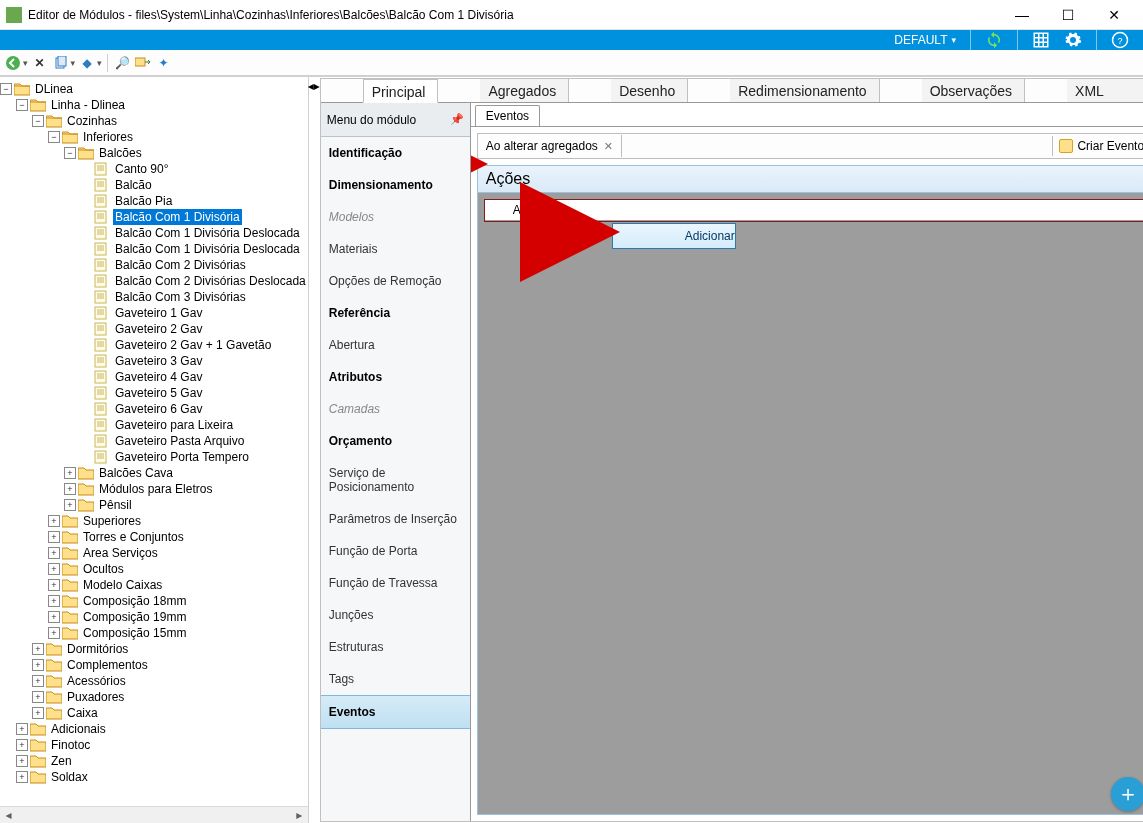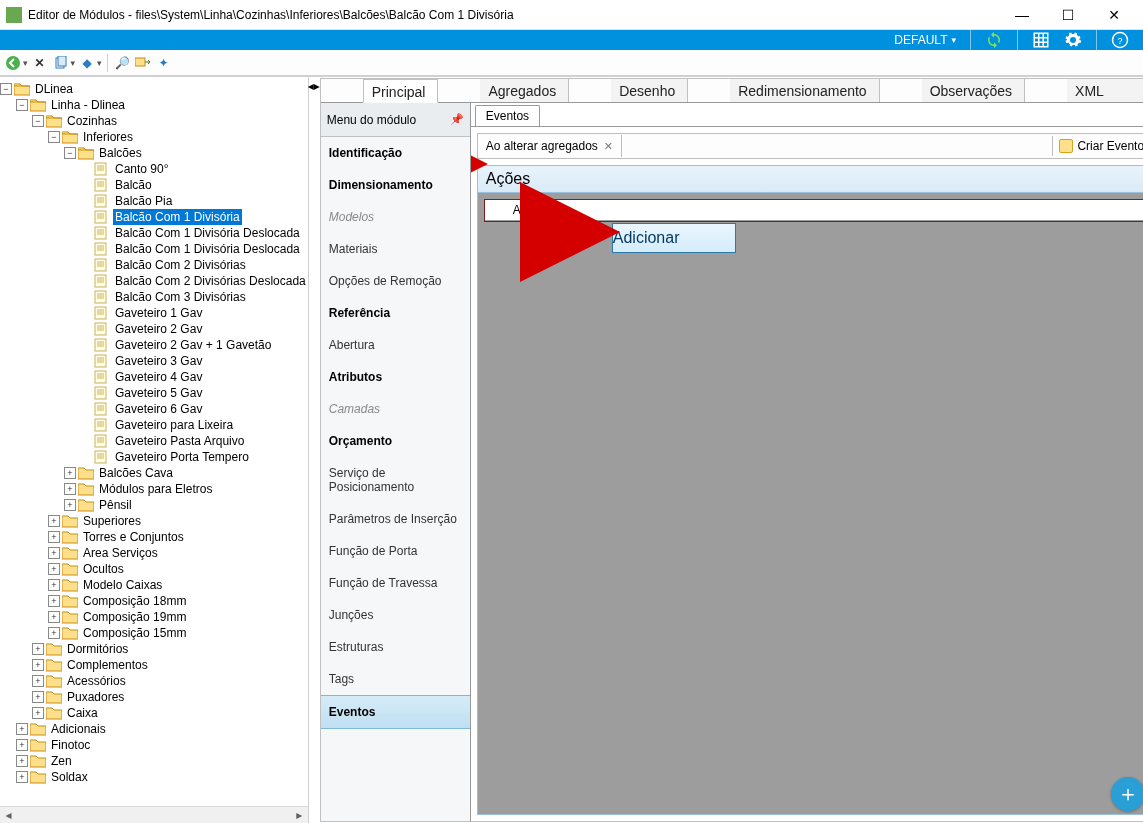--- a/index.html
+++ b/index.html
@@ -69,21 +69,21 @@
 .eventrow { margin:6px; display:flex; align-items:center; border:1px solid #bdbdbd; background:#fdfdfd; height:26px; }
 .eventrow .evtab { padding:4px 8px; border-right:1px solid #bdbdbd; display:flex; align-items:center; gap:6px;}
 .eventrow .evtab .close { font-size:11px; color:#777; cursor:pointer;}
 .eventrow .spacer { flex:1;}
 .eventrow .createbtn { display:flex; align-items:center; gap:4px; padding:3px 6px; border-left:1px solid #bdbdbd; cursor:pointer;}
 .eventrow .createbtn .ic { width:14px; height:14px; background:#ffe08a; border:1px solid #d4a322; border-radius:2px;}
 .actionshdr { margin:0 6px; padding:4px 8px; background: linear-gradient(#eaf3fb,#d9eaf7); border:1px solid #9cc1de; border-bottom:none; font-size:16px;}
 .actionsbody { margin:0 6px 6px 6px; flex:1; border:1px solid #9cc1de; background:#9d9d9d; position:relative; padding:6px;}
 .actiontbl { background:#fff; border:1px solid #7f1d1d; }
 .actiontbl .ahdr { padding:3px 8px 3px 28px; border-bottom:1px solid #9d9d9d; font-size:12px;}
-.addmenu { position:absolute; left:134px; top:30px; width:124px; background: linear-gradient(#eaf6fe,#d4ecfb); border:1px solid #2a7ab0; color:#063a63; text-align:left; padding:5px 0; font-size:16px;}
+.addmenu { position:absolute; left:134px; top:30px; width:124px; background: linear-gradient(#eaf6fe,#d4ecfb); border:1px solid #2a7ab0; color:#063a63; text-align:right; padding:5px 0; font-size:12px;}
 
 
 .fab { position:absolute; right:12px; bottom:10px; width:34px; height:34px; border-radius:50%; background:#2a9fd6; color:#fff; display:flex; align-items:center; justify-content:center; box-shadow:0 1px 3px rgba(0,0,0,0.3); font-size:22px;}
 
 
 .arrowAnn { position:absolute; pointer-events:none;}
 .arrowAnn svg { overflow:visible;}
 </style>
 </head>
 <body>

